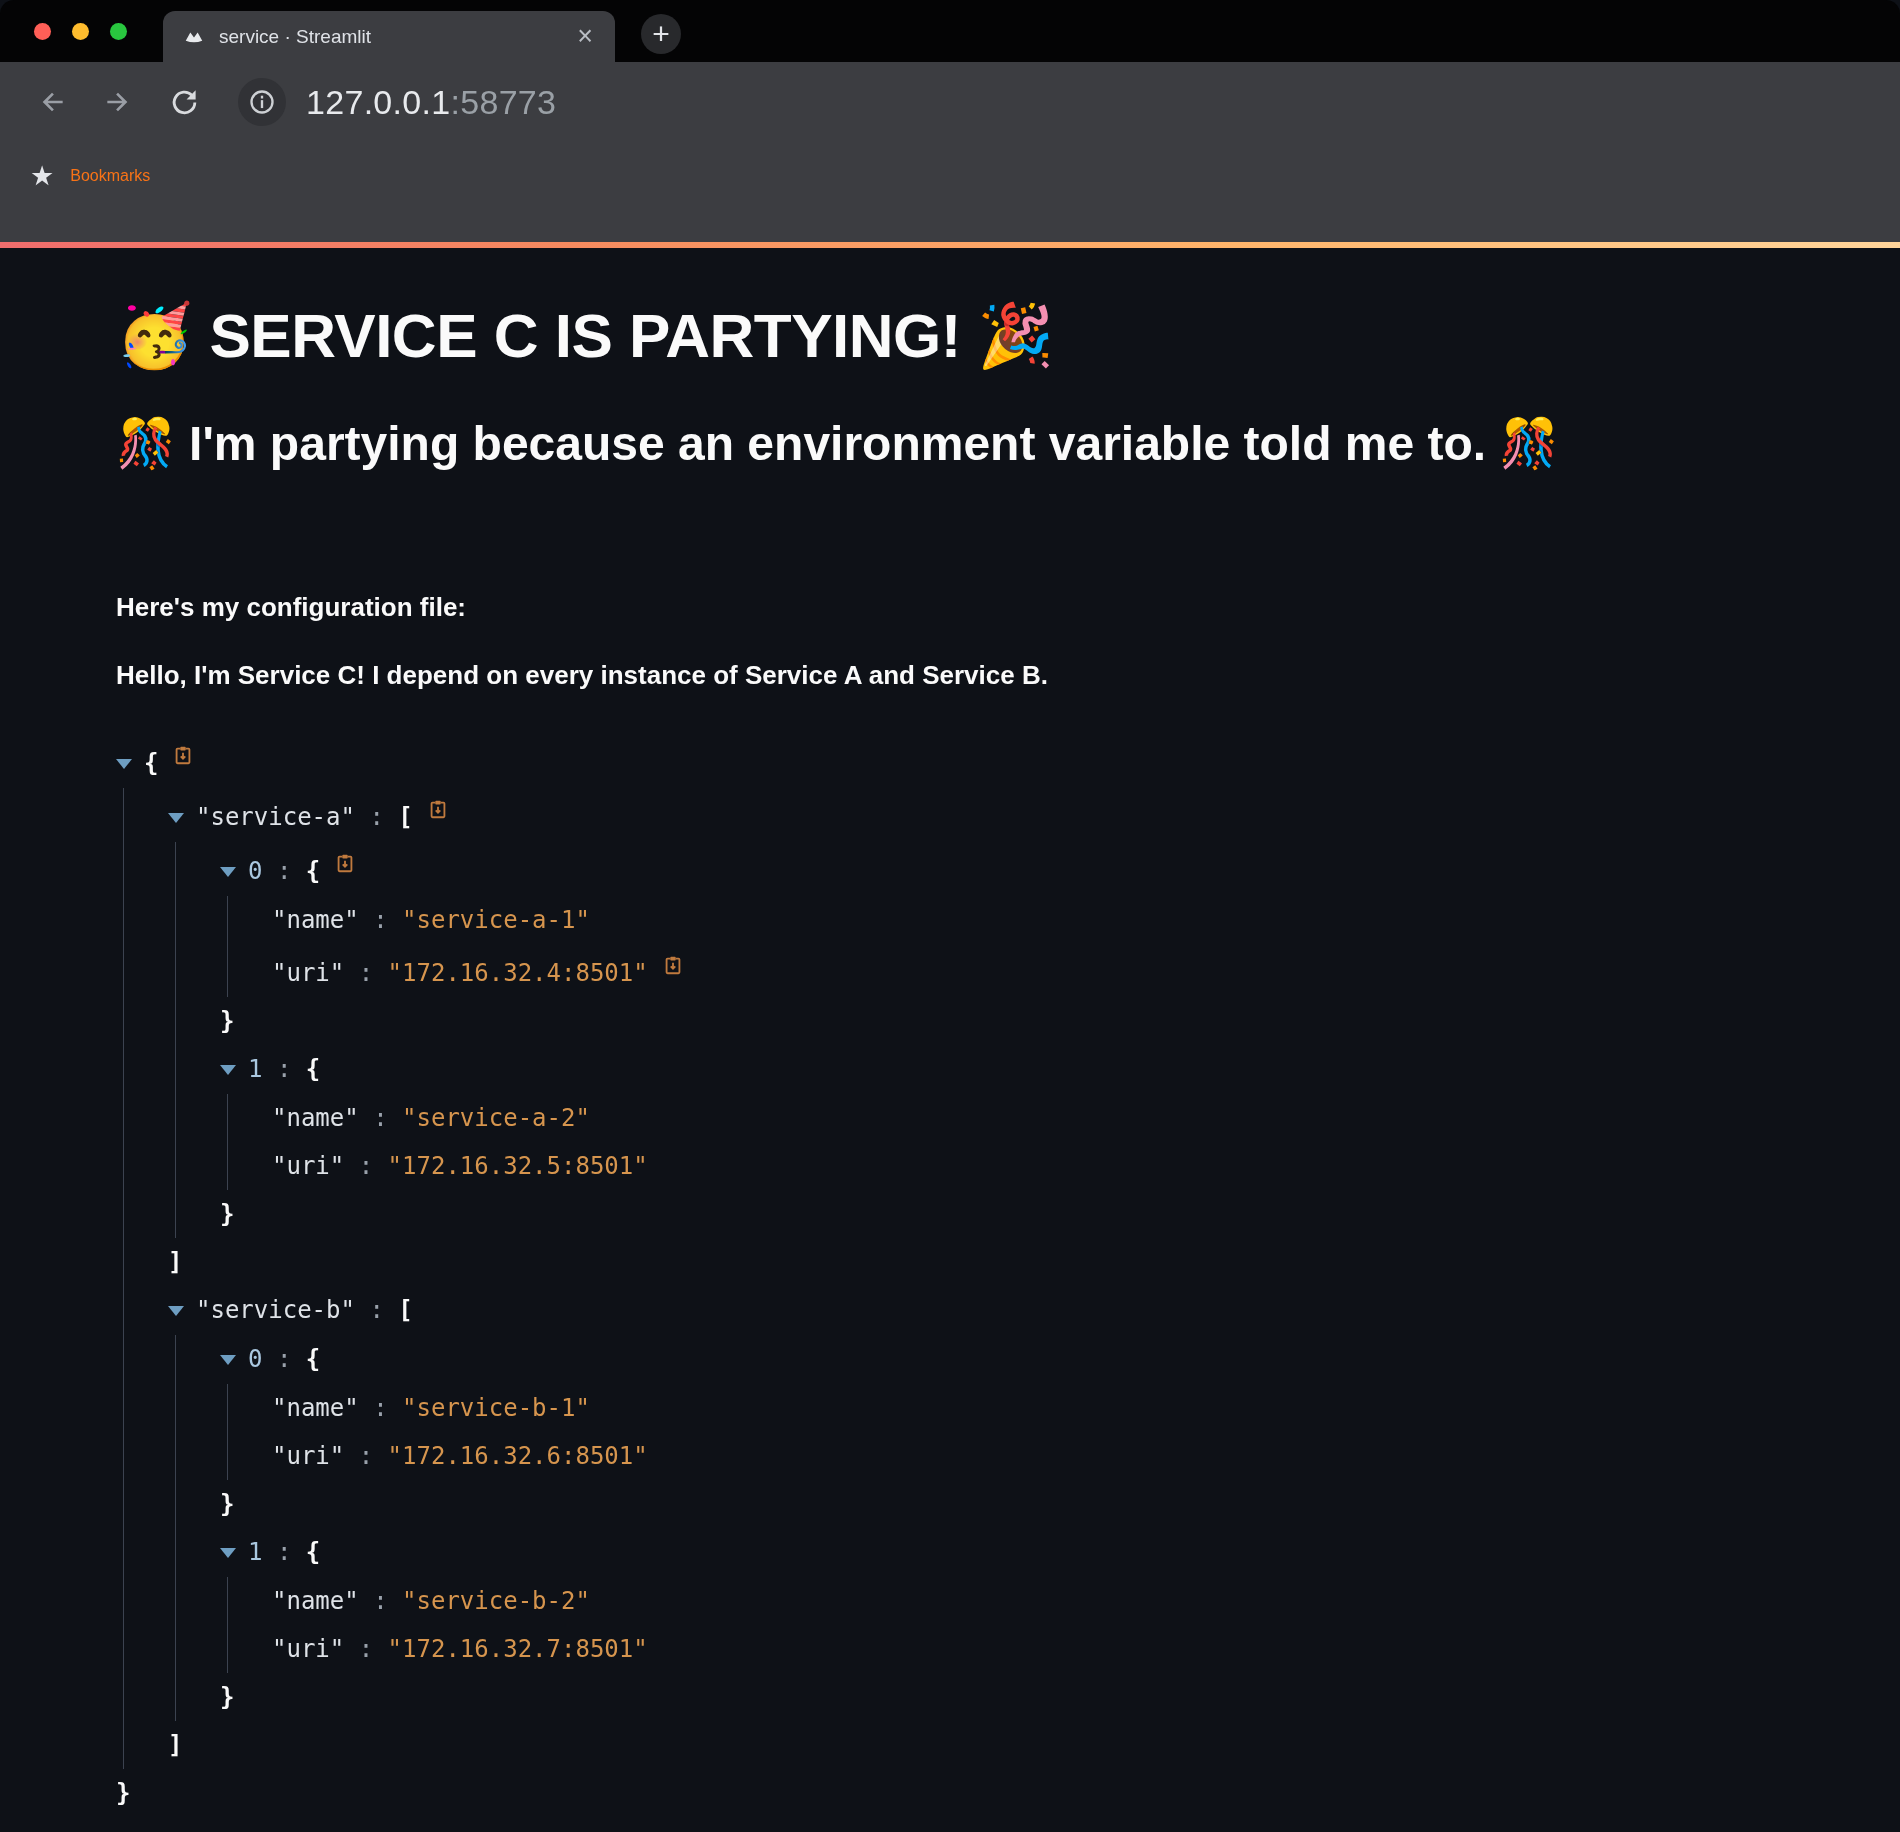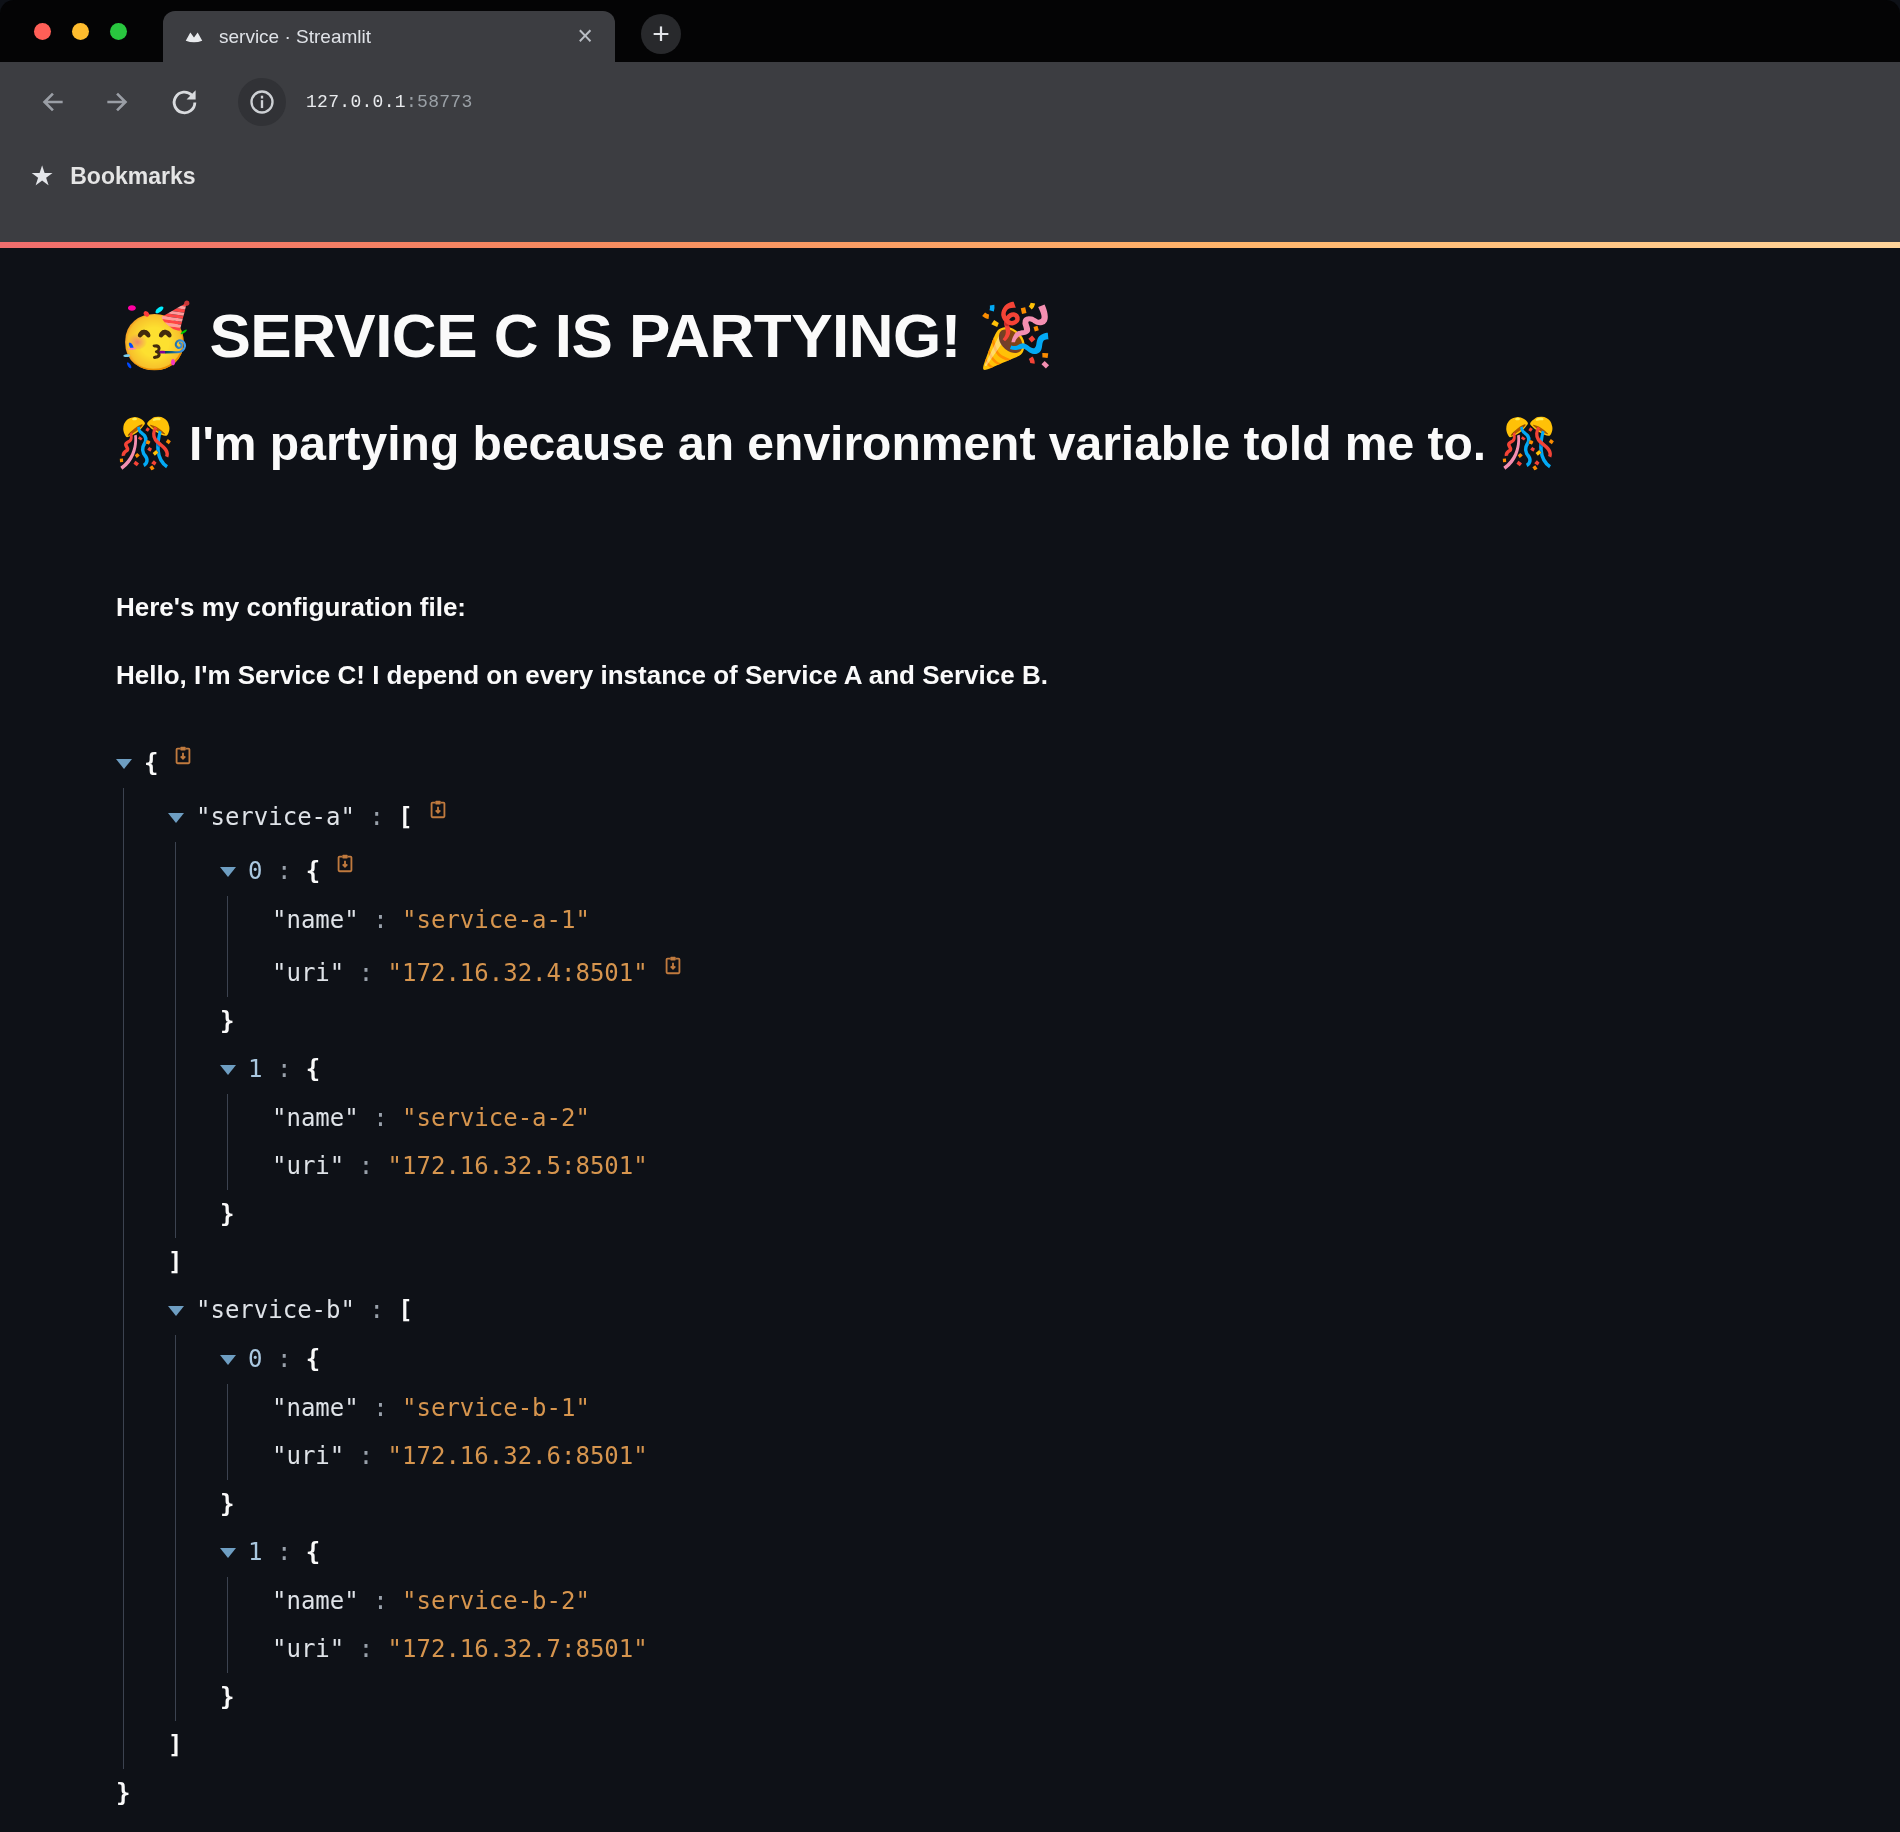--- a/index.html
+++ b/index.html
@@ -96,36 +96,36 @@
     align-items: center;
     margin-left: 14px;
     gap: 20px;
   }
   .site-info-btn {
     width: 48px; height: 48px;
     border-radius: 50%;
     background: #313236;
     display: flex; align-items: center; justify-content: center;
   }
-  .url-text { font-size: 18px; letter-spacing: 0.3px; font-family: Liberation Mono, monospace; }
+  .url-text { font-size: 34px; letter-spacing: 0.3px; }
   .url-host { color: #e8eaed; }
   .url-port { color: #9aa0a6; }
 
   
   .bookmarksbar {
     height: 100px;
     background: #3c3d41;
     display: flex;
     align-items: flex-start;
     padding: 12px 0 0 30px;
     flex-shrink: 0;
   }
   .bookmarks-inner { display: flex; align-items: center; gap: 16px; height: 44px; }
   .bookmark-star { color: #e4e6ea; font-size: 27px; line-height: 1; }
-  .bookmark-label { color: #e5e5e5; font-size: 23px; font-weight: bold; }
+  .bookmark-label { color: #f97316; font-size: 16px; }
 
   
   .decoration {
     height: 6px;
     flex-shrink: 0;
     background: linear-gradient(90deg, #f06d6d 0%, #f58a5f 30%, #ffb56b 65%, #ffd59b 100%);
   }
 
   
   .content {

